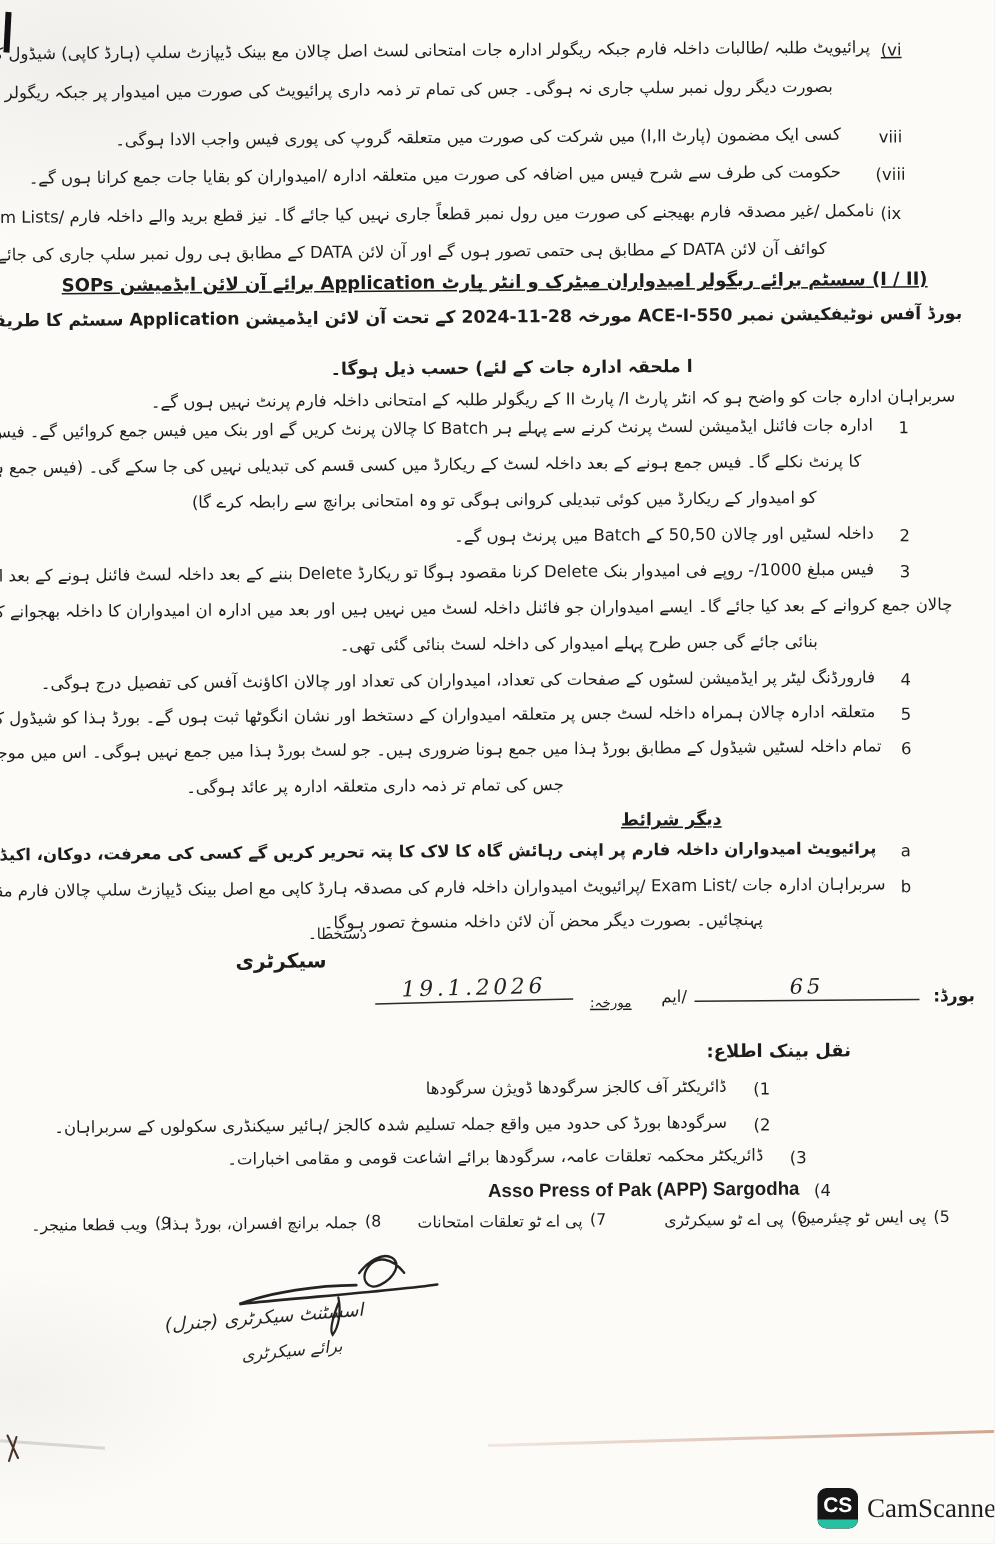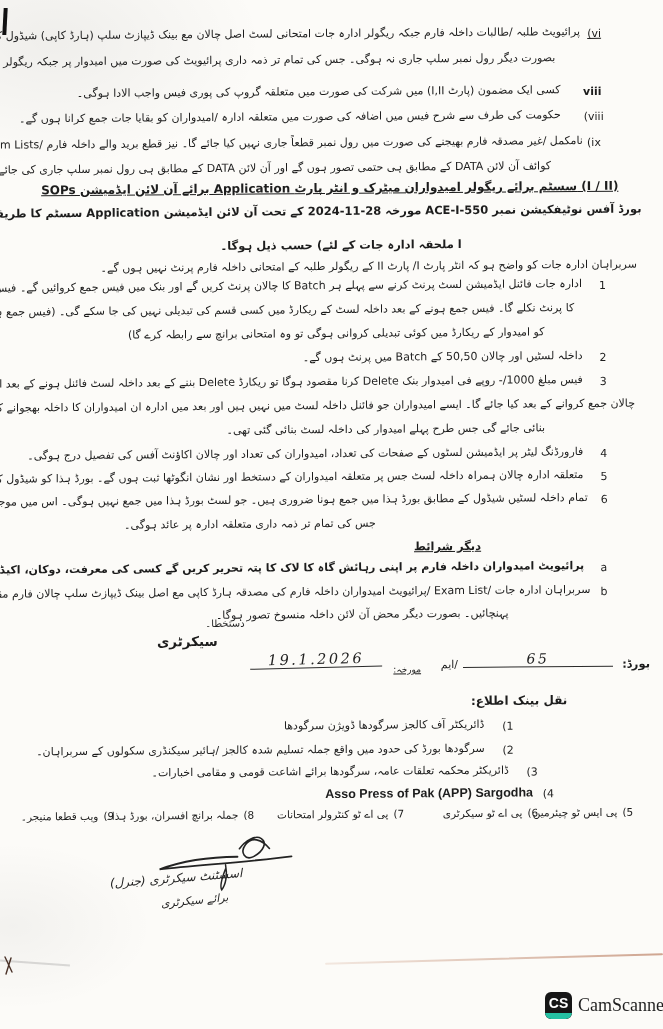--- a/index.html
+++ b/index.html
@@ -41,21 +41,21 @@
 
 <div class="page">
   <div class="tick"></div>
 
   <div class="doc">
 
     <span class="mk" style="top:29px;right:59px;text-decoration:underline;">(vi</span>
     <div class="t" style="top:27px;right:80px;">پرائیویٹ طلبہ /طالبات داخلہ فارم جبکہ ریگولر ادارہ جات امتحانی لسٹ اصل چالان مع بینک ڈیپازٹ سلپ (ہارڈ کاپی) شیڈول کے اندر اندر بورڈ آفس میں ارسال کریں۔</div>
     <div class="t" style="top:53px;right:105px;">بصورت دیگر رول نمبر سلپ جاری نہ ہوگی۔ جس کی تمام تر ذمہ داری پرائیویٹ کی صورت میں امیدوار پر جبکہ ریگولر کی صورت میں متعلقہ ادارہ پر عائد ہوگی۔</div>
 
-    <span class="mk" style="top:87px;right:59px;font-weight:bold;">viii</span>
+    <span class="mk" style="top:87px;right:59px;">viii</span>
     <div class="t" style="top:85px;right:100px;">کسی ایک مضمون (پارٹ I,II) میں شرکت کی صورت میں متعلقہ گروپ کی پوری فیس واجب الادا ہوگی۔</div>
 
     <span class="mk" style="top:112px;right:57px;">(viii</span>
     <div class="t" style="top:110px;right:100px;">حکومت کی طرف سے شرح فیس میں اضافہ کی صورت میں متعلقہ ادارہ /امیدواران کو بقایا جات جمع کرانا ہوں گے۔</div>
 
     <span class="mk" style="top:138px;right:60px;">(ix</span>
     <div class="t" style="top:136px;right:78px;">نامکمل /غیر مصدقہ فارم بھیجنے کی صورت میں رول نمبر قطعاً جاری نہیں کیا جائے گا۔ نیز قطع برید والے داخلہ فارم /Exam Lists قابل قبول نہ ہوں گے۔ طلبہ و طالبات کے</div>
     <div class="t" style="top:161px;right:110px;">کوائف آن لائن DATA کے مطابق ہی حتمی تصور ہوں گے اور آن لائن DATA کے مطابق ہی رول نمبر سلپ جاری کی جائے گی۔</div>
 
     <div class="t b u center" style="top:181px;font-size:12px;">SOPs برائے آن لائن ایڈمیشن Application سسٹم برائے ریگولر امیدواران میٹرک و انٹر پارٹ (I / II)</div>
@@ -121,21 +121,21 @@
     <div class="rowitem" style="top:808px;right:33px;">
       <span class="rmk">(5</span>
       <span>پی ایس ٹو چیئرمین</span>
     </div>
     <div class="rowitem" style="top:808px;right:128px;">
       <span class="rmk">(6</span>
       <span>پی اے ٹو سیکرٹری</span>
     </div>
     <div class="rowitem" style="top:808px;right:262px;">
       <span class="rmk">(7</span>
-      <span>پی اے ٹو کنٹرولر امتحانات</span>
+      <span>پی اے ٹو تعلقات امتحانات</span>
     </div>
     <div class="rowitem" style="top:808px;right:412px;">
       <span class="rmk">(8</span>
       <span>جملہ برانچ افسران، بورڈ ہذا۔</span>
     </div>
     <div class="rowitem" style="top:808px;right:552px;">
       <span class="rmk">(9</span>
       <span>ویب قطعا منیجر۔</span>
     </div>
 

